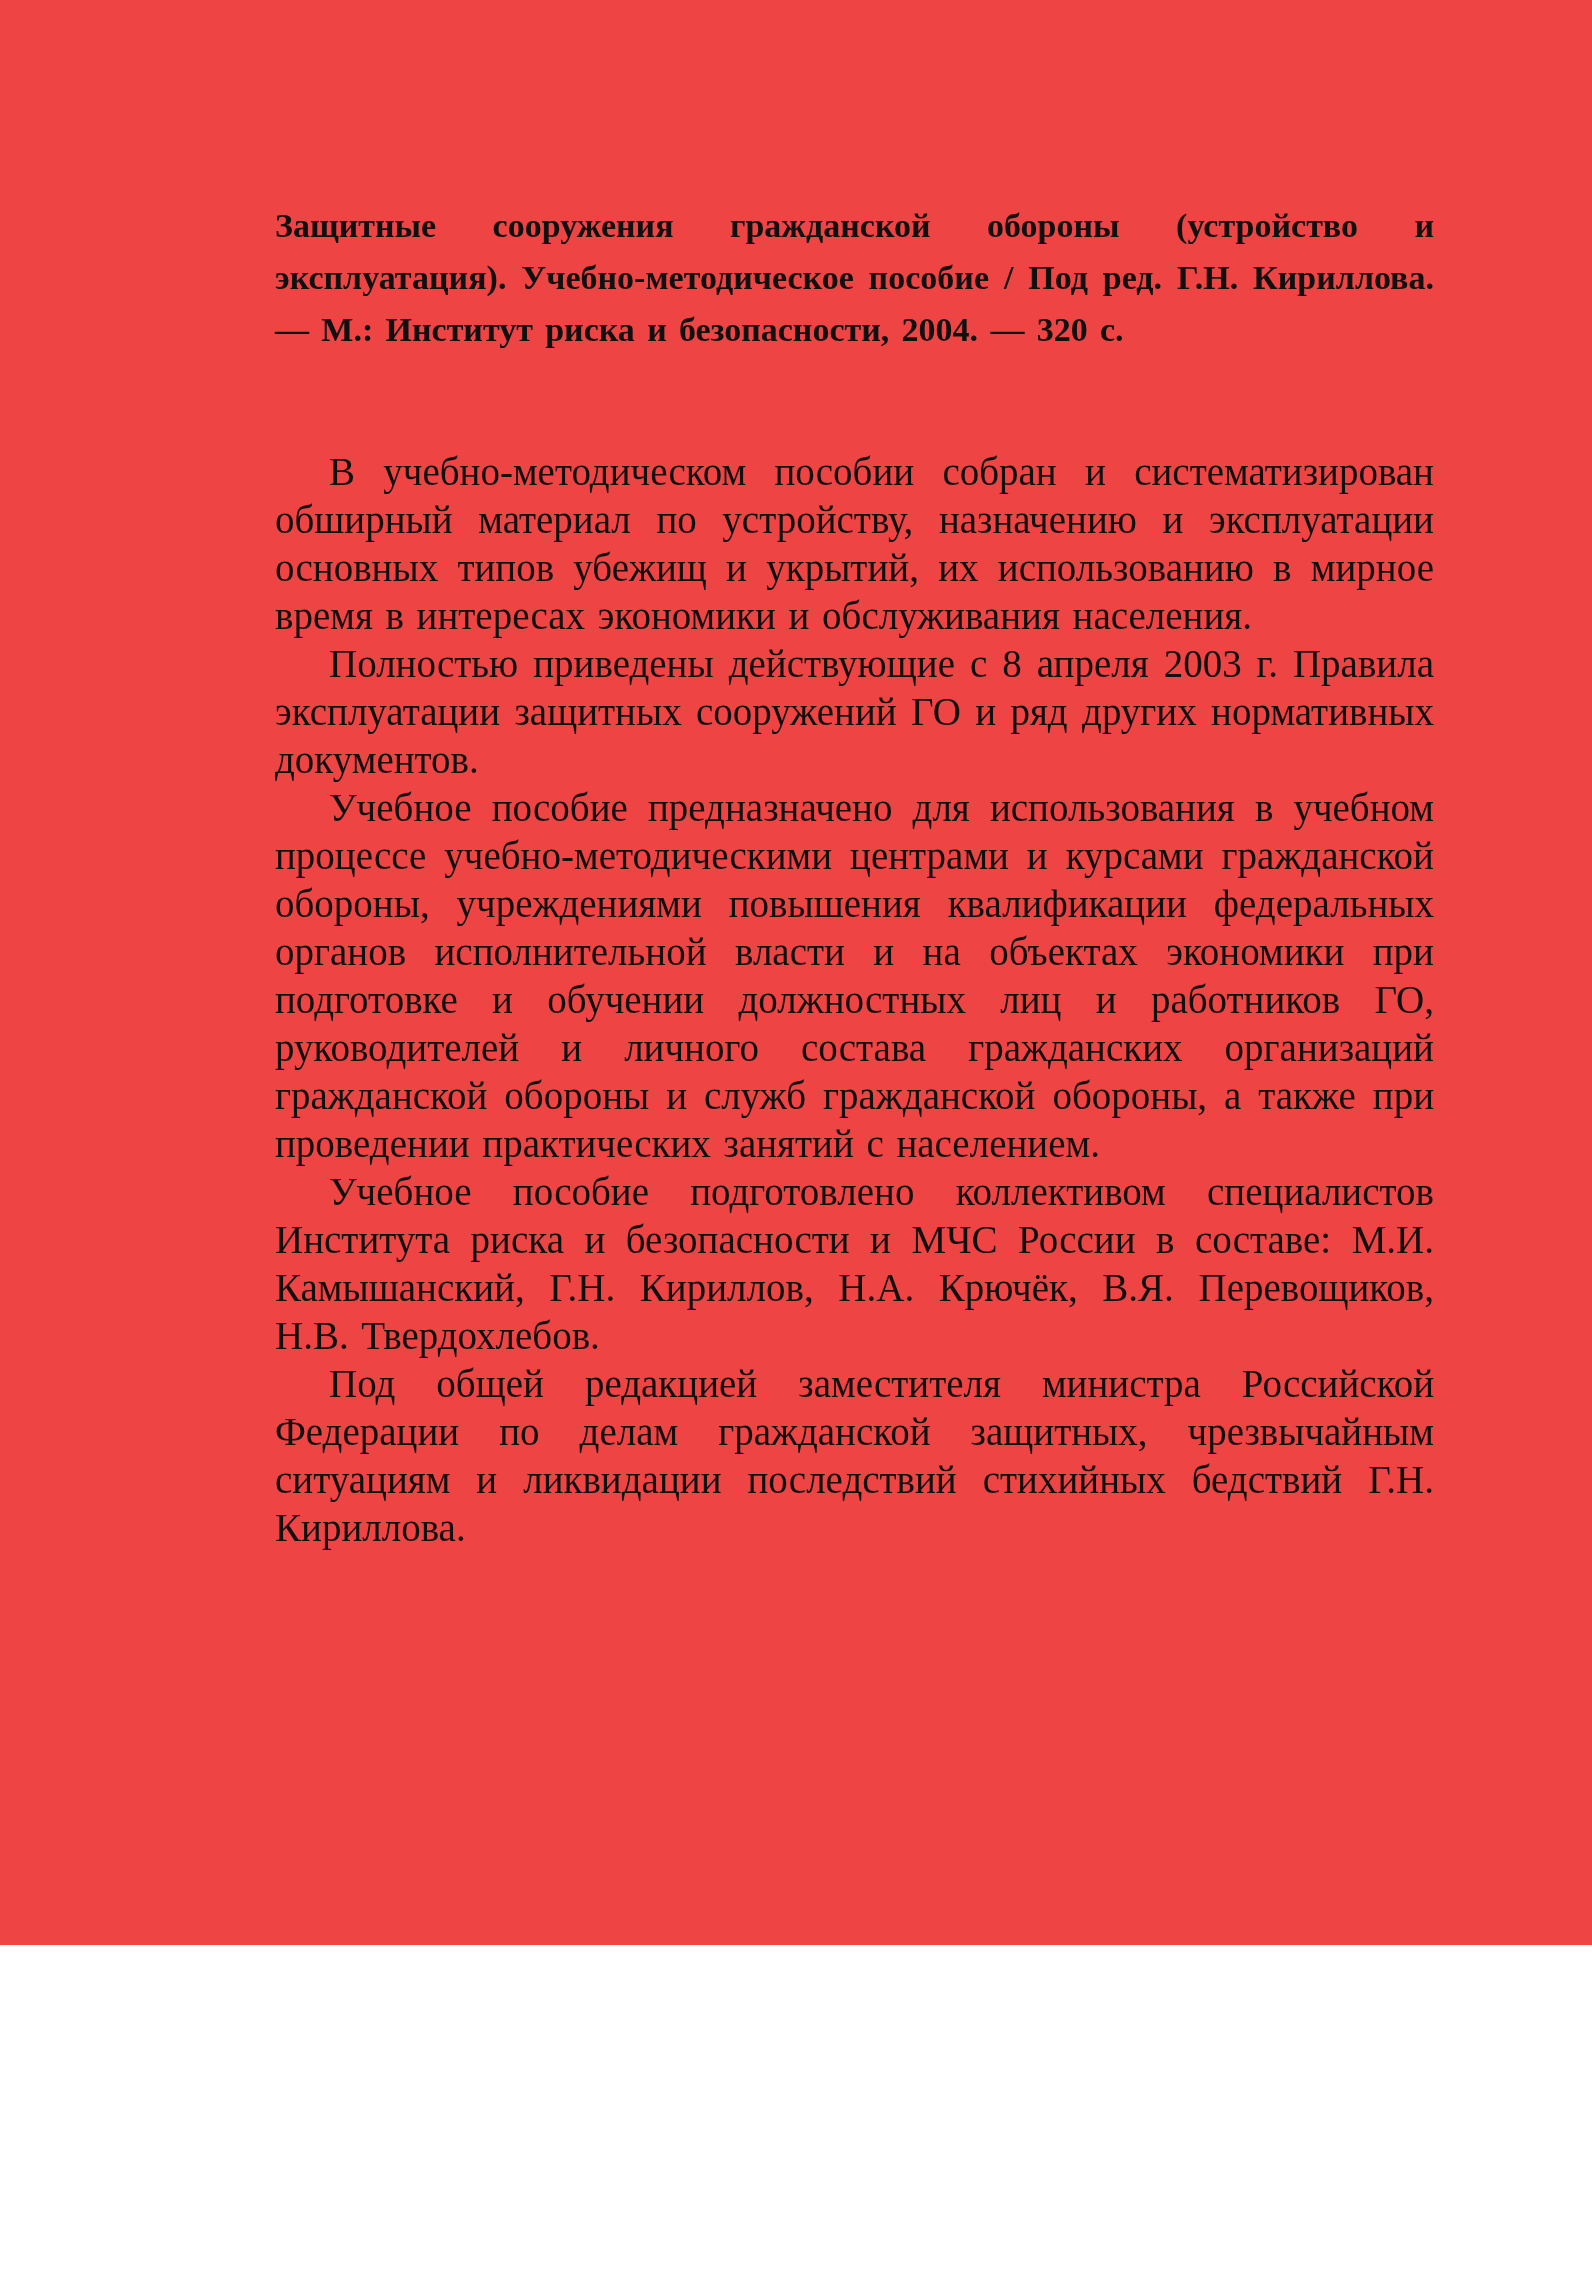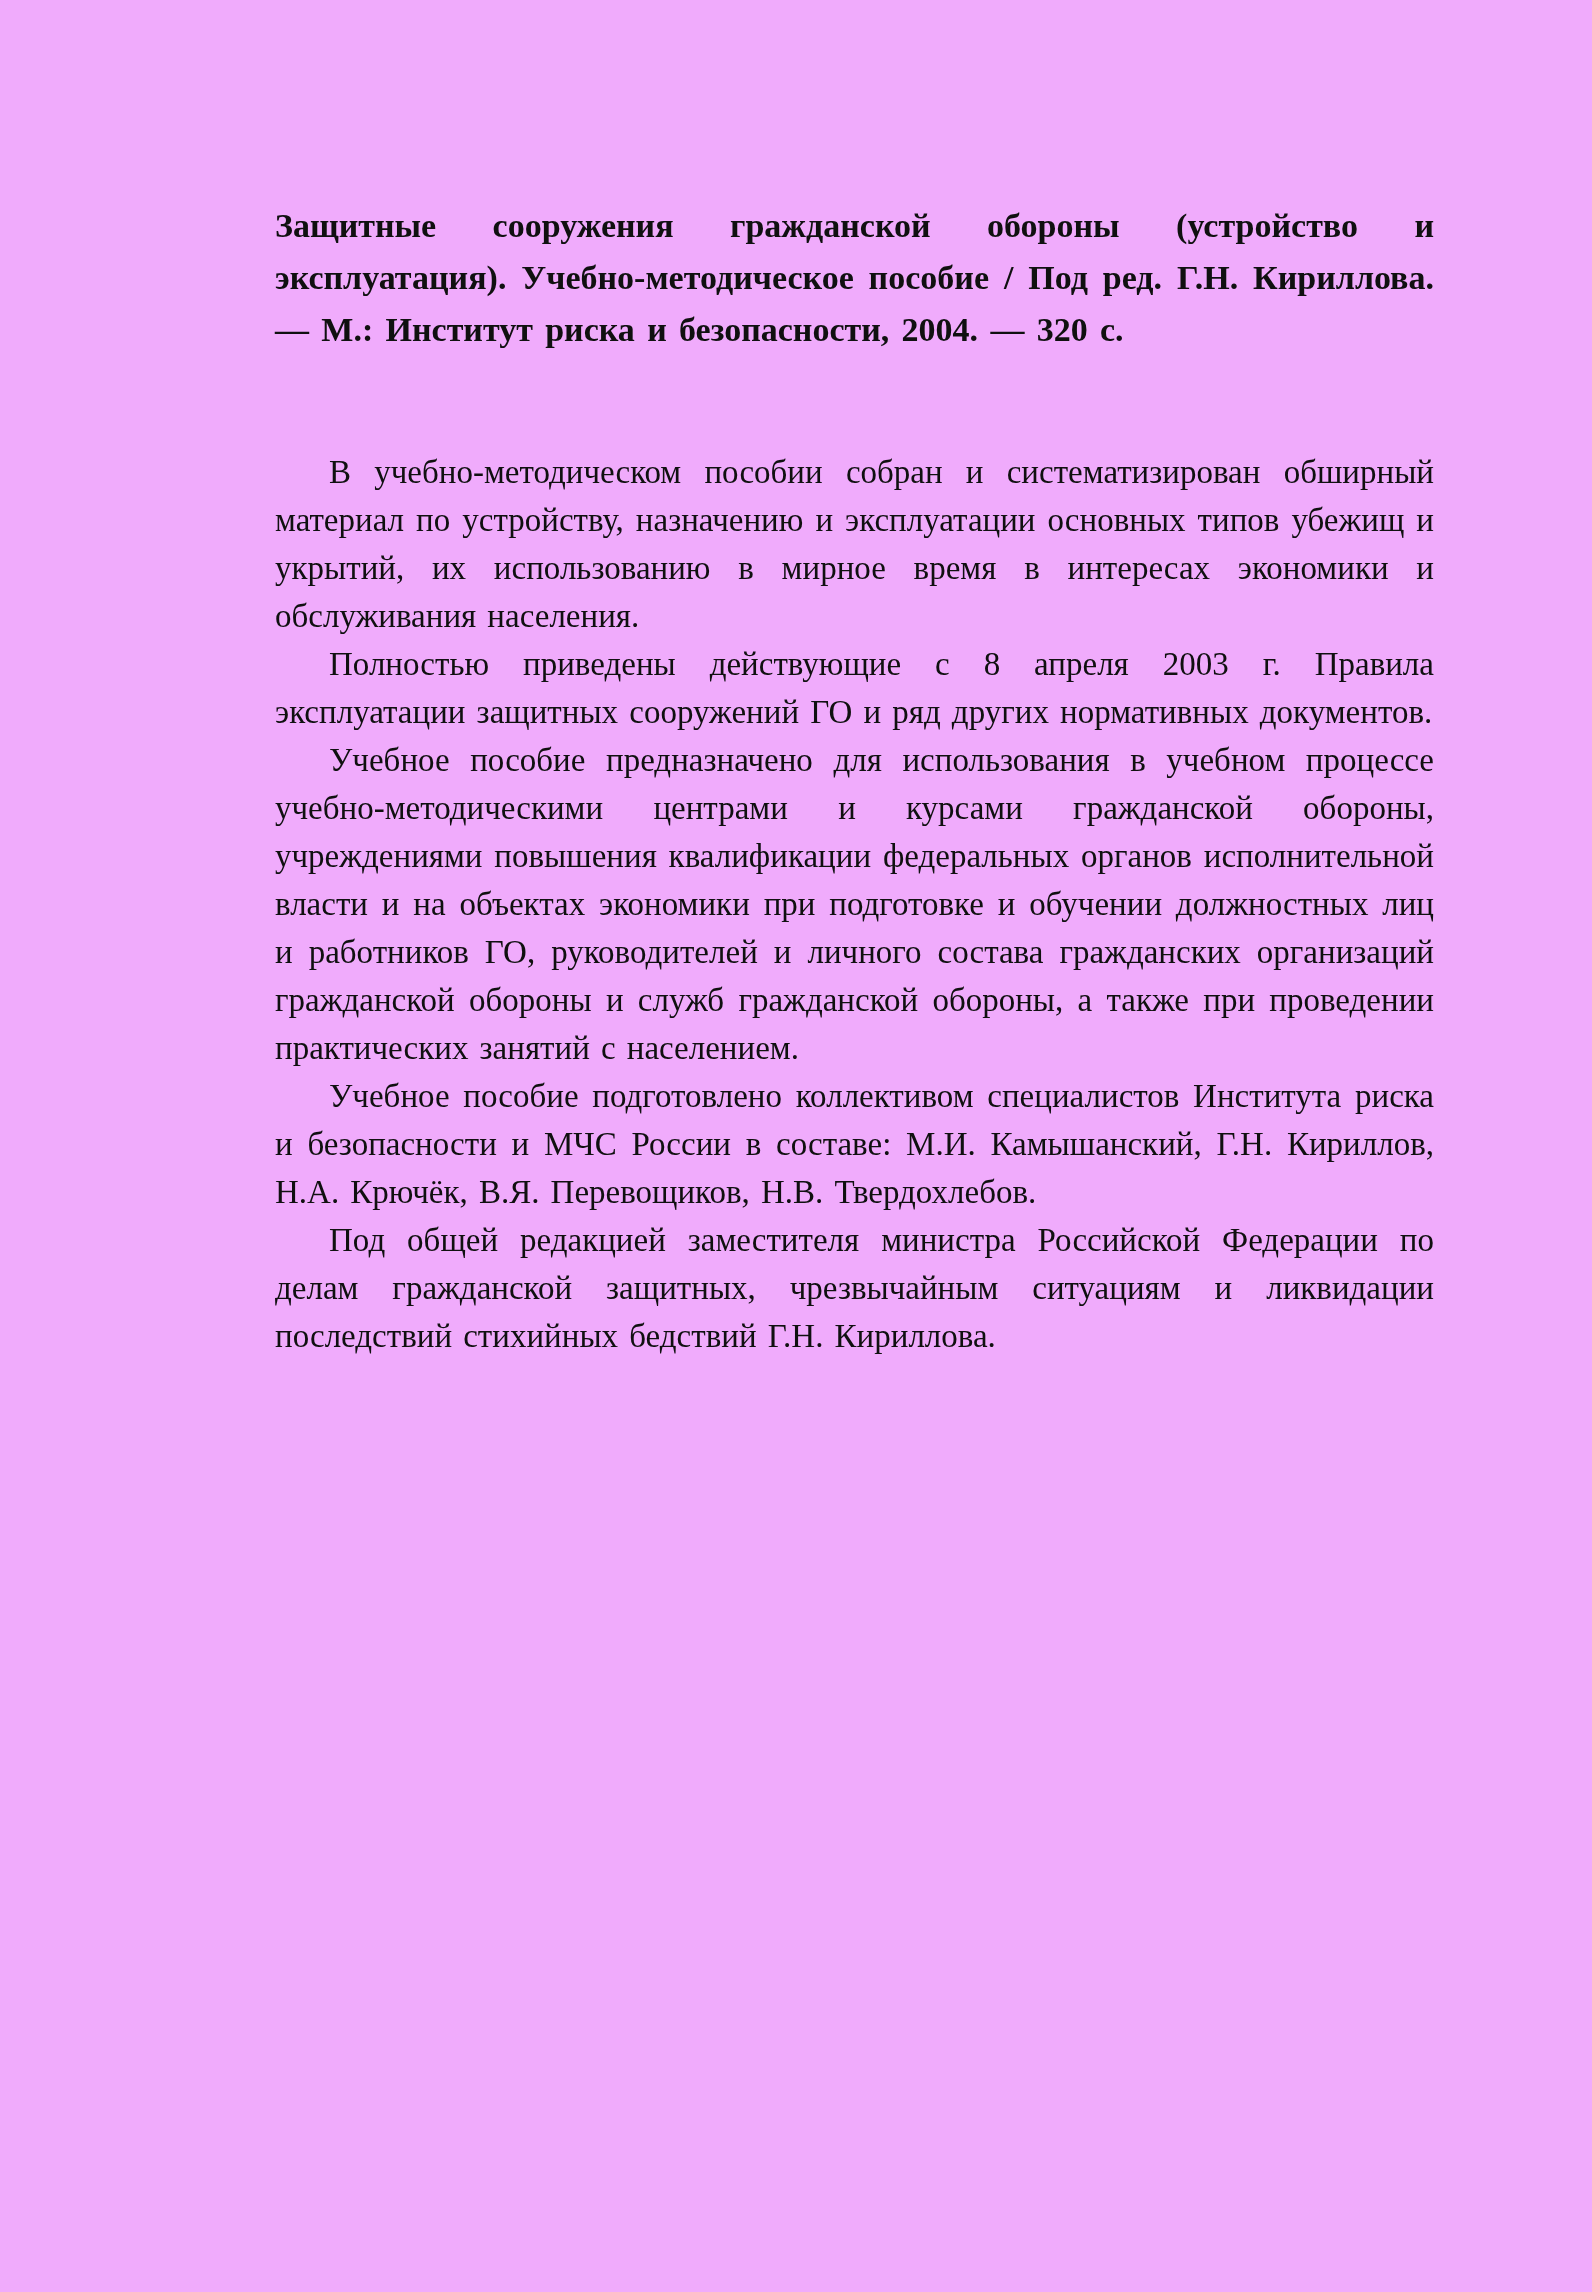--- a/index.html
+++ b/index.html
@@ -3,22 +3,22 @@
 <meta charset="utf-8">
 <style>
   html, body {
     margin: 0;
     padding: 0;
     background: #ffffff;
   }
   .page {
     position: relative;
     width: 1593px;
-    height: 2292px;
-    background: #f0abfc;
+    height: 1945px;
+    background: #ef4444;
     color: #101010;
     font-family: "Liberation Serif", "DejaVu Serif", serif;
     overflow: hidden;
   }
   .content {
     position: absolute;
     left: 275px;
     top: 200px;
     width: 1159px;
   }
@@ -26,21 +26,21 @@
     margin: 0 0 92px 0;
     font-size: 34px;
     font-weight: bold;
     line-height: 52px;
     text-align: justify;
     text-align-last: left;
     word-spacing: 3.8px;
   }
   .para {
     margin: 0;
-    font-size: 33px;
+    font-size: 39px;
     line-height: 48px;
     text-align: justify;
     text-align-last: left;
     text-indent: 54px;
     word-spacing: 2.9px;
   }
   .footer {
     position: absolute;
     left: 223px;
     right: 106px;

